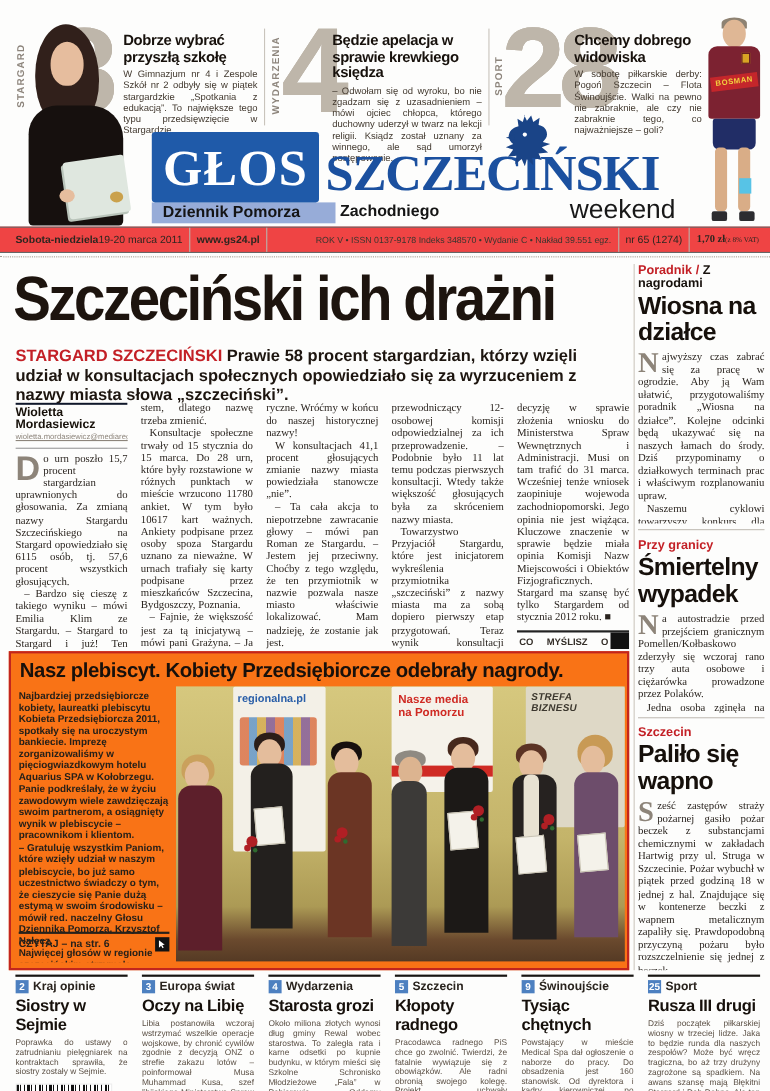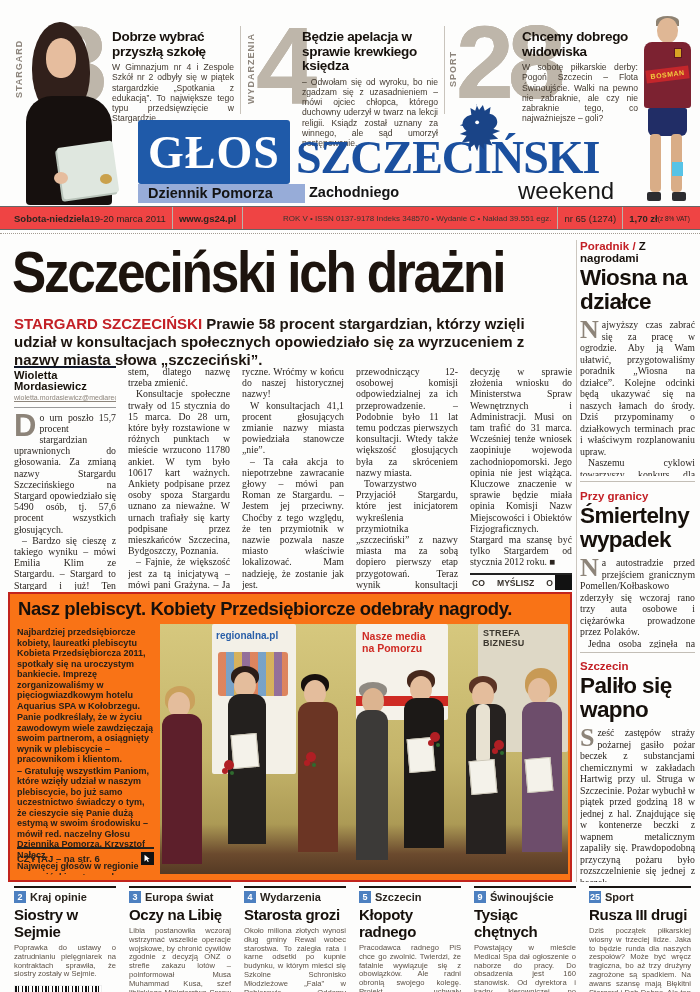--- a/index.html
+++ b/index.html
@@ -105,21 +105,21 @@
   .photo { position:absolute; left:150px; top:30px; width:408px; height:250px; overflow:hidden;
     background:linear-gradient(180deg,#d6c87e 0%,#c4b46a 55%,#ac9a55 80%,#6b4a2e 92%,#553a24 100%);padding-left:10px; }
   .banner { position:absolute; border-radius:2px; }
   .banner.l { left:52px; top:0; width:84px; height:150px; background:#f3f0e7; }
   .banner.l .t { color:#2a5fa8; font-weight:bold; font-size:10px; padding:6px 4px 2px; }
   .banner.l .crowd { position:absolute; left:6px; top:28px; width:70px; height:44px;
      background:repeating-linear-gradient(90deg,#d86a3c 0 8px,#5a8fc0 8px 16px,#cfa23a 16px 24px,#7c4f86 24px 32px); border-radius:3px; opacity:.8;}
   .banner.c { left:196px; top:0; width:92px; height:96px; background:#f5f2ea; }
   .banner.c .t { color:#cf2b24; font-weight:bold; font-size:10.5px; line-height:12px; padding:6px 6px 2px; }
   .banner.c .bar { position:absolute; left:0; bottom:14px; width:100%; height:10px; background:#cf2b24; }
-  .banner.r { left:318px; top:0; width:90px; height:128px; background:#ded8c6; }
+  .banner.r { left:318px; top:0; width:90px; height:128px; background:#ded8c6;font-style:italic; }
   .banner.r .t { color:#3c372e; font-weight:bold; font-size:9px; letter-spacing:.3px; padding:4px 5px; }
   .person { position:absolute; }
   .person .hd { position:absolute; border-radius:50%; width:22px; height:26px; background:#e4bd9c; left:6px; top:8px;}
   .person .hr1 { position:absolute; width:28px; height:20px; border-radius:50% 50% 40% 40%; left:3px; top:2px; background:#2b1d18; }
   .person .bd { position:absolute; left:0; top:30px; width:34px; height:150px; border-radius:12px 12px 0 0; background:#191414; }
   .person .dip { position:absolute; width:26px; height:34px; background:#f4f2ea; border:1px solid #c9c4b4; transform:rotate(-5deg); top:70px; left:4px;}
   .person .rose { position:absolute; width:10px; height:10px; border-radius:50%; background:#b01f24; top:62px; left:22px; box-shadow:-4px 6px 0 -2px #b01f24, 3px 8px 0 -3px #2f6b2f;}
 
   
   .bottom { left:14px; top:886px; width:682px; display:flex; gap:13px; }
@@ -198,39 +198,39 @@
 
   <div class="abs datebar">
     <div class="cell" style="padding-left:14px;">
       <b>Sobota-niedziela</b>
         <span> 19-20 marca 2011</span>
     </div>
     <div class="cell sep" style="font-weight:bold;">www.gs24.pl</div>
     <div class="cell sep" style="flex:1;"></div>
     <div class="cell" style="font-size:8px; color:#3a352e;">ROK V • ISSN 0137-9178  Indeks 348570 • Wydanie C • Nakład 39.551 egz.</div>
     <div class="cell sep">nr 65 (1274)</div>
-    <div class="cell sep" style="padding-right:10px;">
+    <div class="cell sep" style="padding-right:10px;font-family:Liberation Serif, serif;">
       <b>1,70 zł</b>
         <span style="font-size:6.5px;"> (z 8% VAT)</span>
     </div>
   </div>
   <div class="abs dotted-rule"></div>
 
   <h1 class="abs headline">Szczeciński ich drażni</h1>
   <div class="abs lead">
     <span class="red">STARGARD SZCZECIŃSKI</span><span> Prawie 58 procent stargardzian, którzy wzięli udział w konsultacjach społecznych opowiedziało się za wyrzuceniem z nazwy miasta słowa „szczeciński”.</span>
   </div>
 
   <div class="abs cols">
     <div class="col">
       <div class="byline">
         <div class="name">Wioletta Mordasiewicz</div>
         <div class="mail">wioletta.mordasiewicz@mediaregionalne.pl</div>
       </div>
-      <p><span class="dropcap">D</span><span>o urn poszło 15,7 procent stargardzian uprawnionych do głosowania. Za zmianą nazwy Stargardu Szczecińskiego na Stargard opowiedziało się 5490 osób, tj. 57,6 procent wszystkich głosujących.</span></p>
+      <p><span class="dropcap">D</span><span>o urn poszło 15,7 procent stargardzian uprawnionych do głosowania. Za zmianą nazwy Stargardu Szczecińskiego na Stargard opowiedziało się 6115 osób, tj. 57,6 procent wszystkich głosujących.</span></p>
       <p>– Bardzo się cieszę z takiego wyniku – mówi Emilia Klim ze Stargardu. – Stargard to Stargard i już! Ten przymiotnik nie jest nam wcale potrzebny. Sugeruje, że podlegamy pod Szczecin. A przecież wcale tak nie jest. Jesteśmy odrębnym mia-</p>
     </div>
     <div class="col">
       <p>stem, dlatego nazwę trzeba zmienić.</p>
       <p>Konsultacje społeczne trwały od 15 stycznia do 15 marca. Do 28 urn, które były rozstawione w różnych punktach w mieście wrzucono 11780 ankiet. W tym było 10617 kart ważnych. Ankiety podpisane przez osoby spoza Stargardu uznano za nieważne. W urnach trafiały się karty podpisane przez mieszkańców Szczecina, Bydgoszczy, Poznania.</p>
       <p>– Fajnie, że większość jest za tą inicjatywą – mówi pani Grażyna. – Ja też ją popieram. Za skróceniem nazwy miasta przemawiają względy histo-</p>
     </div>
     <div class="col">
       <p>ryczne. Wróćmy w końcu do naszej historycznej nazwy!</p>
       <p>W konsultacjach 41,1 procent głosujących zmianie nazwy miasta powiedziała stanowcze „nie”.</p>

